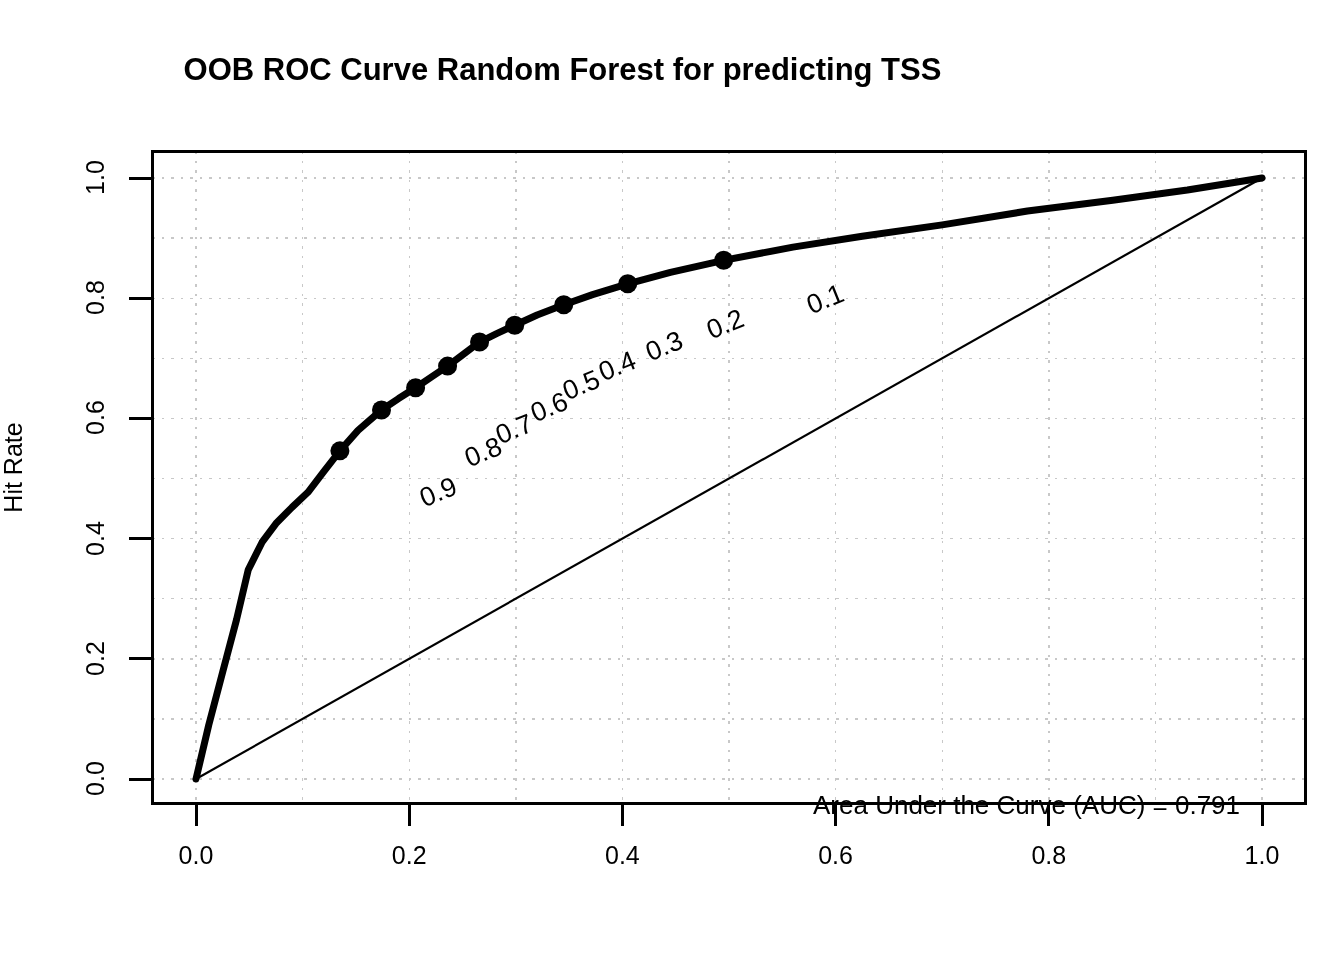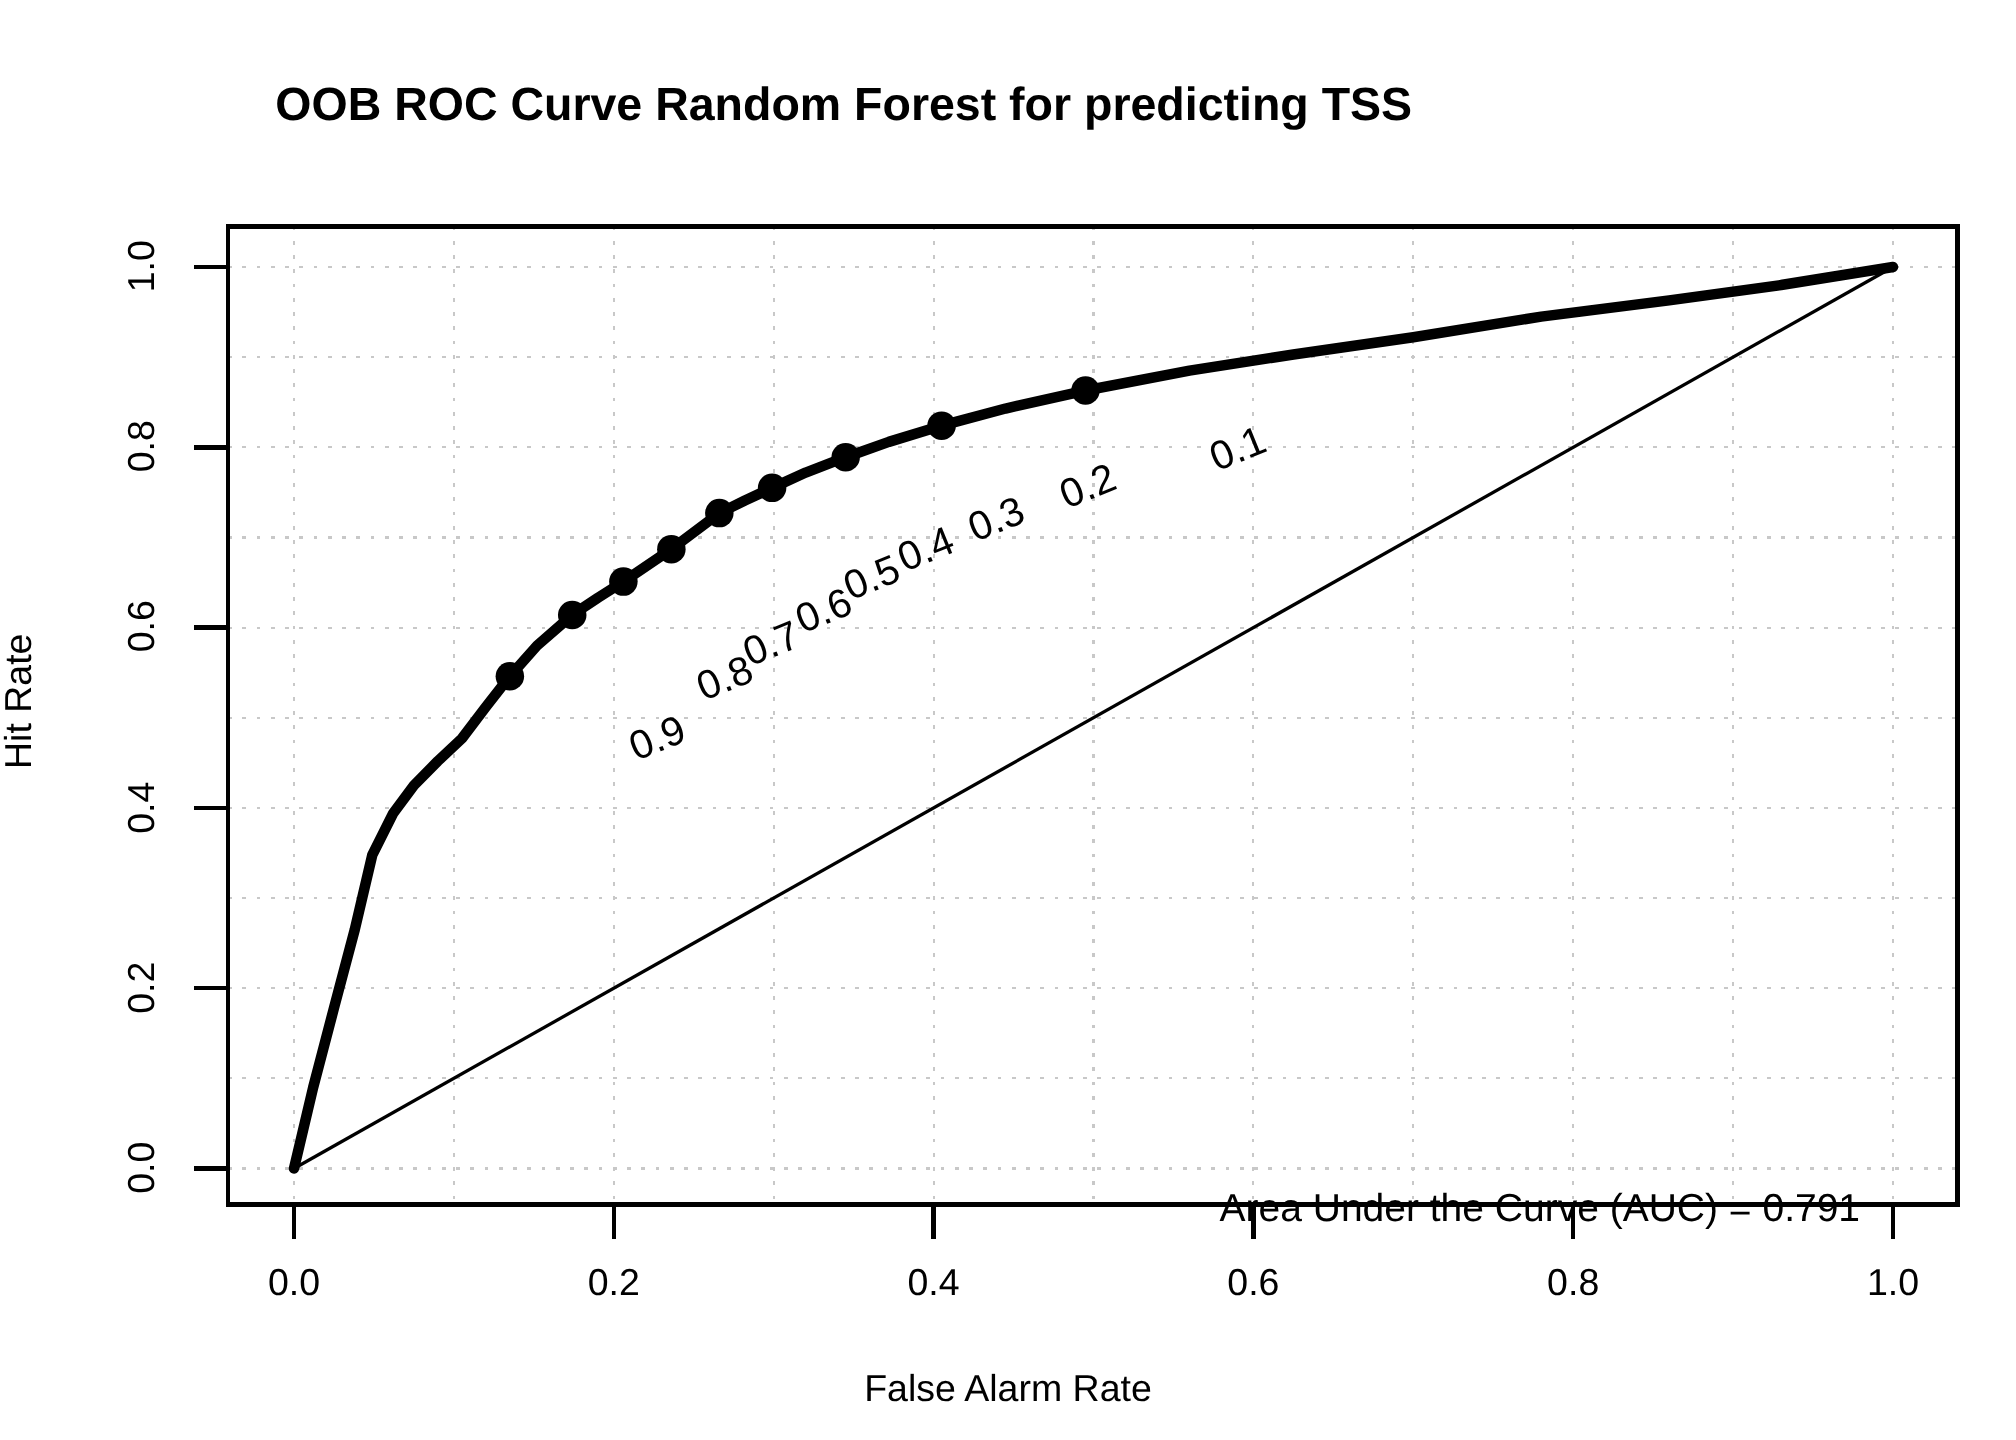--- a/index.html
+++ b/index.html
@@ -94,21 +94,20 @@
   }
 </style>
 </head>
 <body>
 
 <div id="chart-root">
 
   <div class="plot-title">OOB ROC Curve Random Forest for predicting TSS</div>
 
   <div class="axis-title-y">Hit Rate</div>
-  <div class="axis-title-x">False Alarm Rate</div>
 
   <svg class="svg-layer" id="plot-svg" width="1344" height="960">
     <g id="grid-group">
         <line x1="196" y1="151" x2="196" y2="803" stroke="#c8c8c8" stroke-width="1.4" stroke-dasharray="2.5,7" shape-rendering="crispEdges"></line>
         <line x1="152" y1="779" x2="1305" y2="779" stroke="#c8c8c8" stroke-width="1.4" stroke-dasharray="2.5,7" shape-rendering="crispEdges"></line>
         <line x1="302.6" y1="151" x2="302.6" y2="803" stroke="#c8c8c8" stroke-width="1.4" stroke-dasharray="2.5,7" shape-rendering="crispEdges"></line>
         <line x1="152" y1="718.9" x2="1305" y2="718.9" stroke="#c8c8c8" stroke-width="1.4" stroke-dasharray="2.5,7" shape-rendering="crispEdges"></line>
         <line x1="409.20000000000005" y1="151" x2="409.20000000000005" y2="803" stroke="#c8c8c8" stroke-width="1.4" stroke-dasharray="2.5,7" shape-rendering="crispEdges"></line>
         <line x1="152" y1="658.8" x2="1305" y2="658.8" stroke="#c8c8c8" stroke-width="1.4" stroke-dasharray="2.5,7" shape-rendering="crispEdges"></line>
         <line x1="515.8" y1="151" x2="515.8" y2="803" stroke="#c8c8c8" stroke-width="1.4" stroke-dasharray="2.5,7" shape-rendering="crispEdges"></line>

